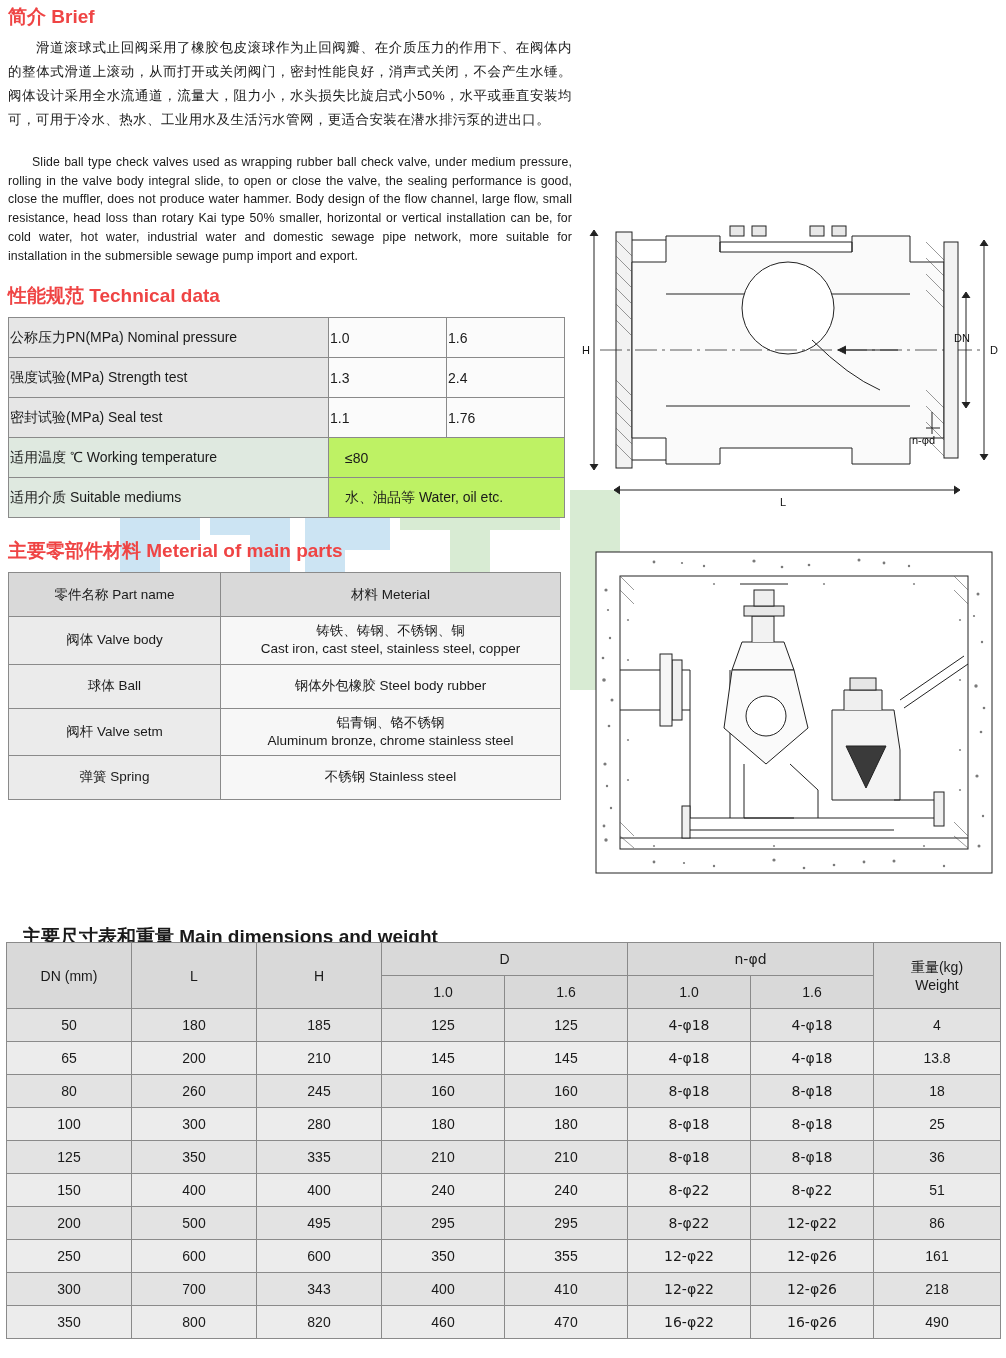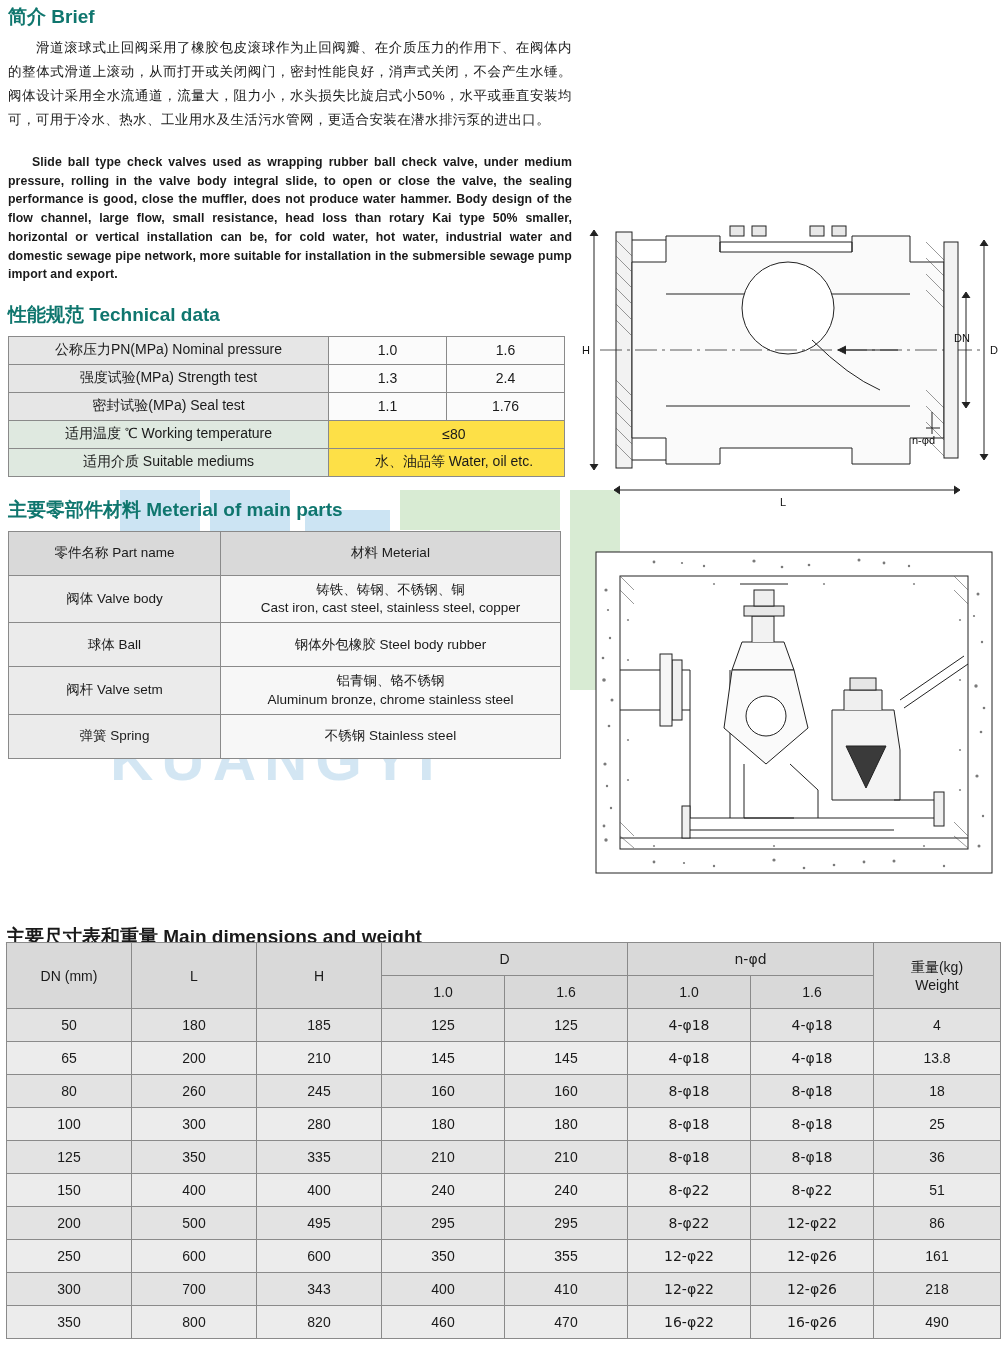--- a/index.html
+++ b/index.html
@@ -24,21 +24,21 @@
     pointer-events: none;
     z-index: 0;
   }
 
   
   .h-sec {
     font-size: 19px;
     font-weight: bold;
     letter-spacing: 0px;
     margin: 0;
-    color: #0f766e;
+    color: #ef4444;
   }
 
   
   .left-col {
     position: absolute;
     left: 4px;
     top: 0px;
     width: 572px;
     z-index: 2;
   }
@@ -54,44 +54,42 @@
     text-indent: 28px;
     letter-spacing: 0.4px;
   }
   .para-en {
     font-size: 12.3px;
     line-height: 1.52;
     text-align: justify;
     margin: 0 4px 0 4px;
     text-indent: 24px;
     letter-spacing: 0.1px;
-    font-weight: bold;
   }
 
   .h-tech { margin: 18px 0 8px 4px; }
   .h-mat  { margin: 20px 0 8px 4px; }
 
   
   table.spec {
     border-collapse: collapse;
     width: 556px;
     margin-left: 4px;
     table-layout: fixed;
   }
   table.spec td {
     border: 1px solid #8a8a8a;
-    height: 28px;
-    text-align: center;
+    height: 40px;
     vertical-align: middle;
     font-size: 14px;
   }
   .cell-lbl { background: #e6e6e6; }
   .cell-val { background: #fbfbfb; }
   .cell-lbl-g { background: #dfe9e0; }
-  .cell-val-g { background: #fde047; padding-left: 16px; }
+  .cell-val-g { background: #bef264; padding-left: 16px; }
 
   table.mat {
     border-collapse: collapse;
     width: 552px;
     margin-left: 4px;
     table-layout: fixed;
   }
   table.mat td {
     border: 1px solid #8a8a8a;
     text-align: center;
@@ -113,21 +111,21 @@
     top: 190px;
     width: 422px;
     z-index: 2;
   }
   .dwg-top { position: relative; width: 420px; height: 320px; }
   .dwg-bot { position: relative; width: 400px; height: 325px; margin-top: 40px; margin-left: 14px; }
 
   
   .h-dim {
     position: absolute;
-    left: 6px;
+    left: 22px;
     top: 908px;
     font-size: 19px;
     font-weight: bold;
     z-index: 2;
   }
   table.dim {
     position: absolute;
     left: 6px;
     top: 942px;
     border-collapse: collapse;

